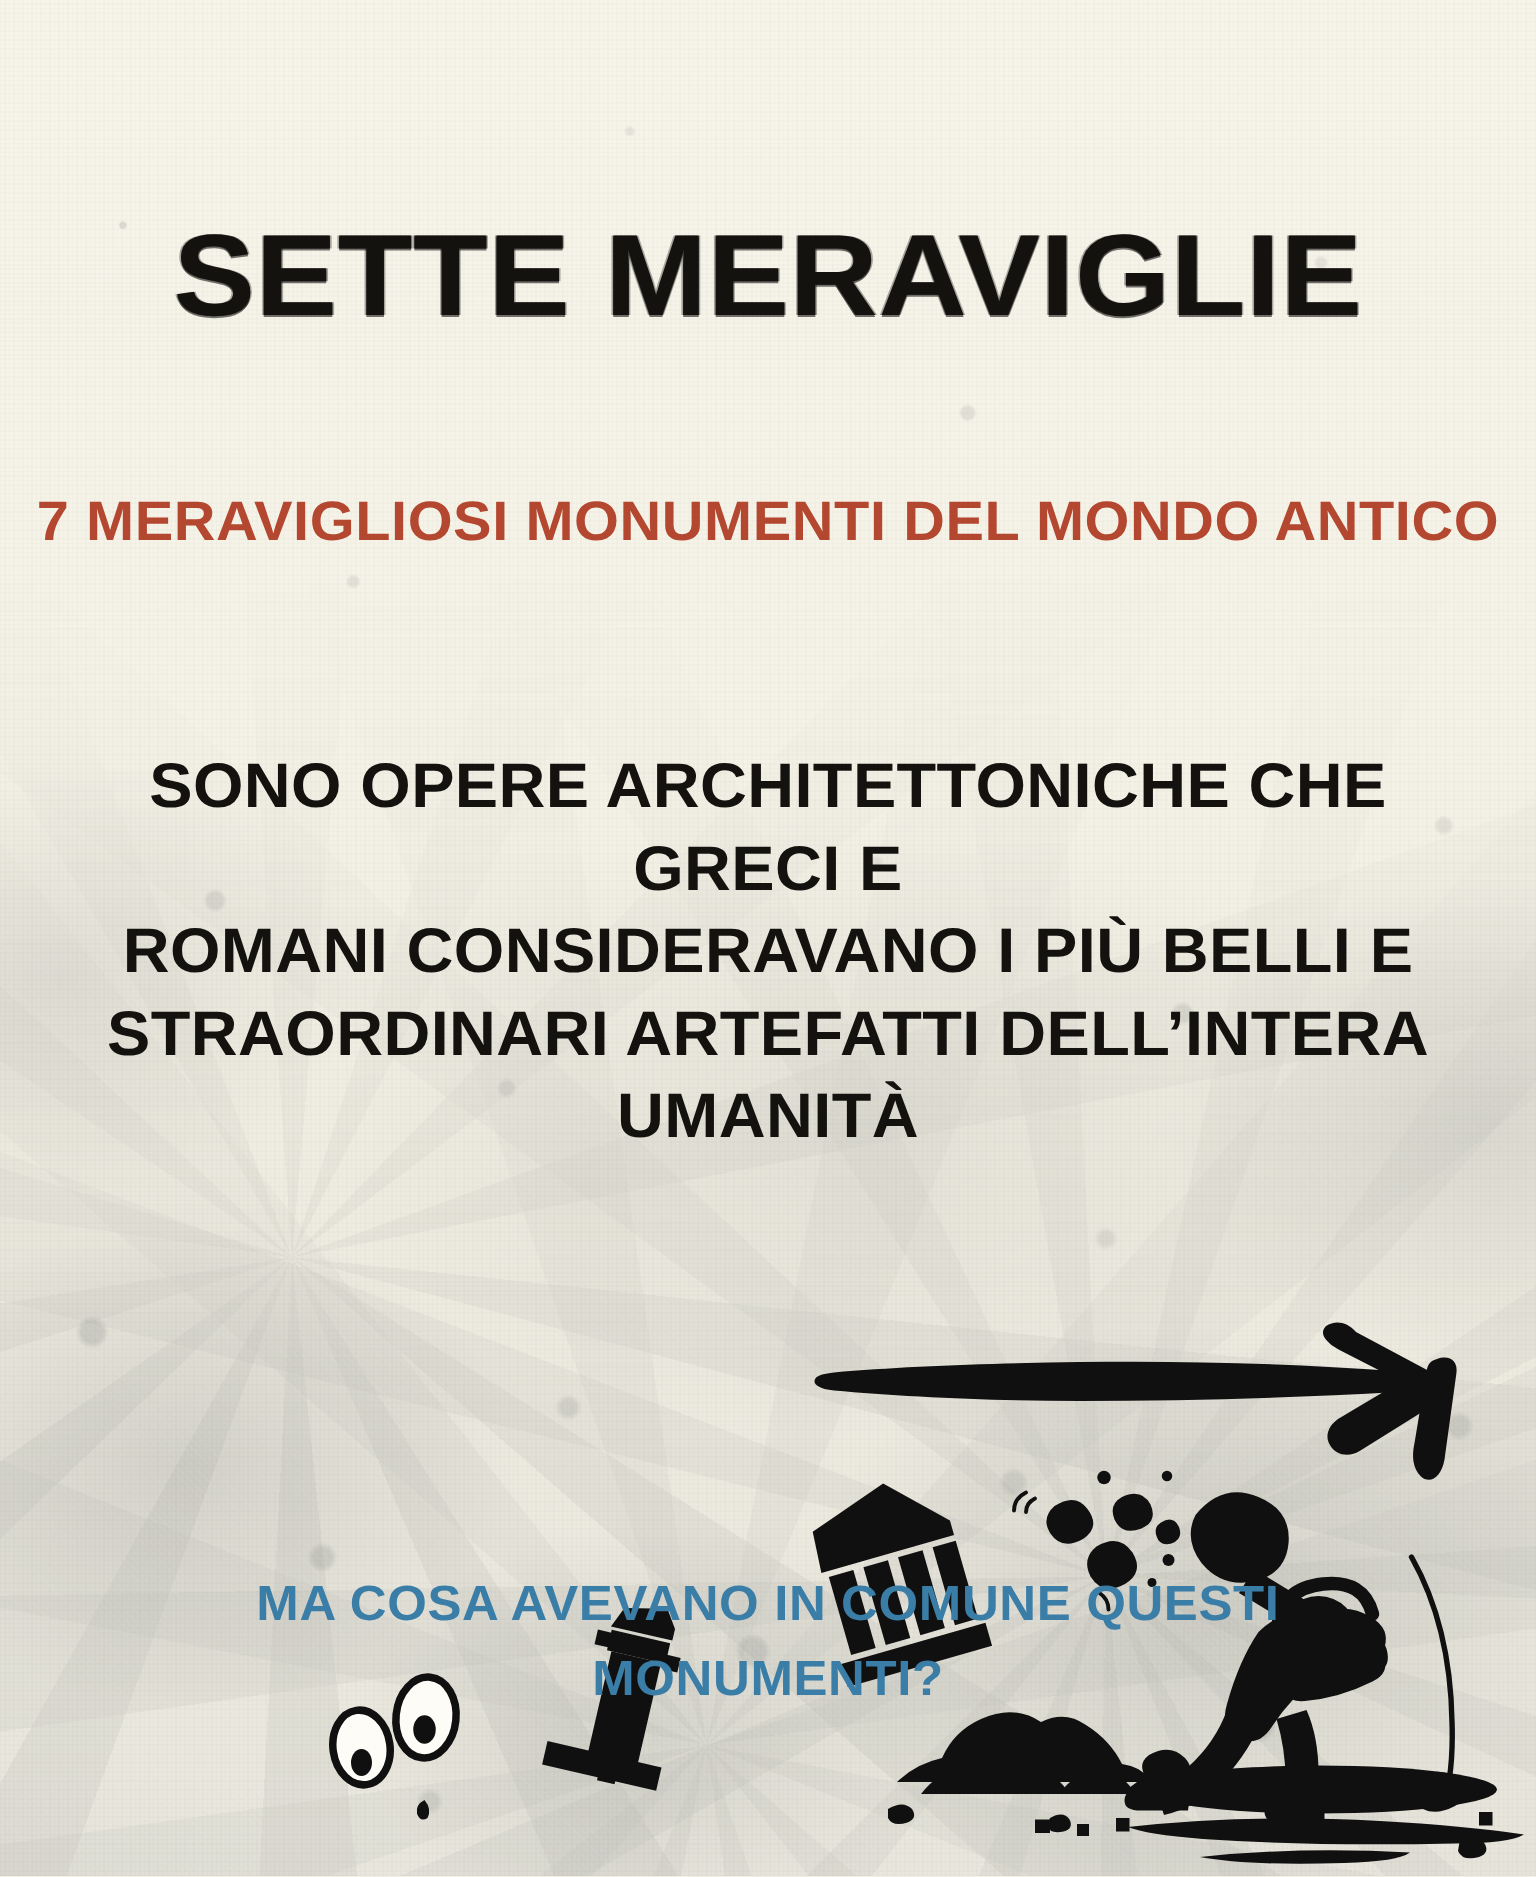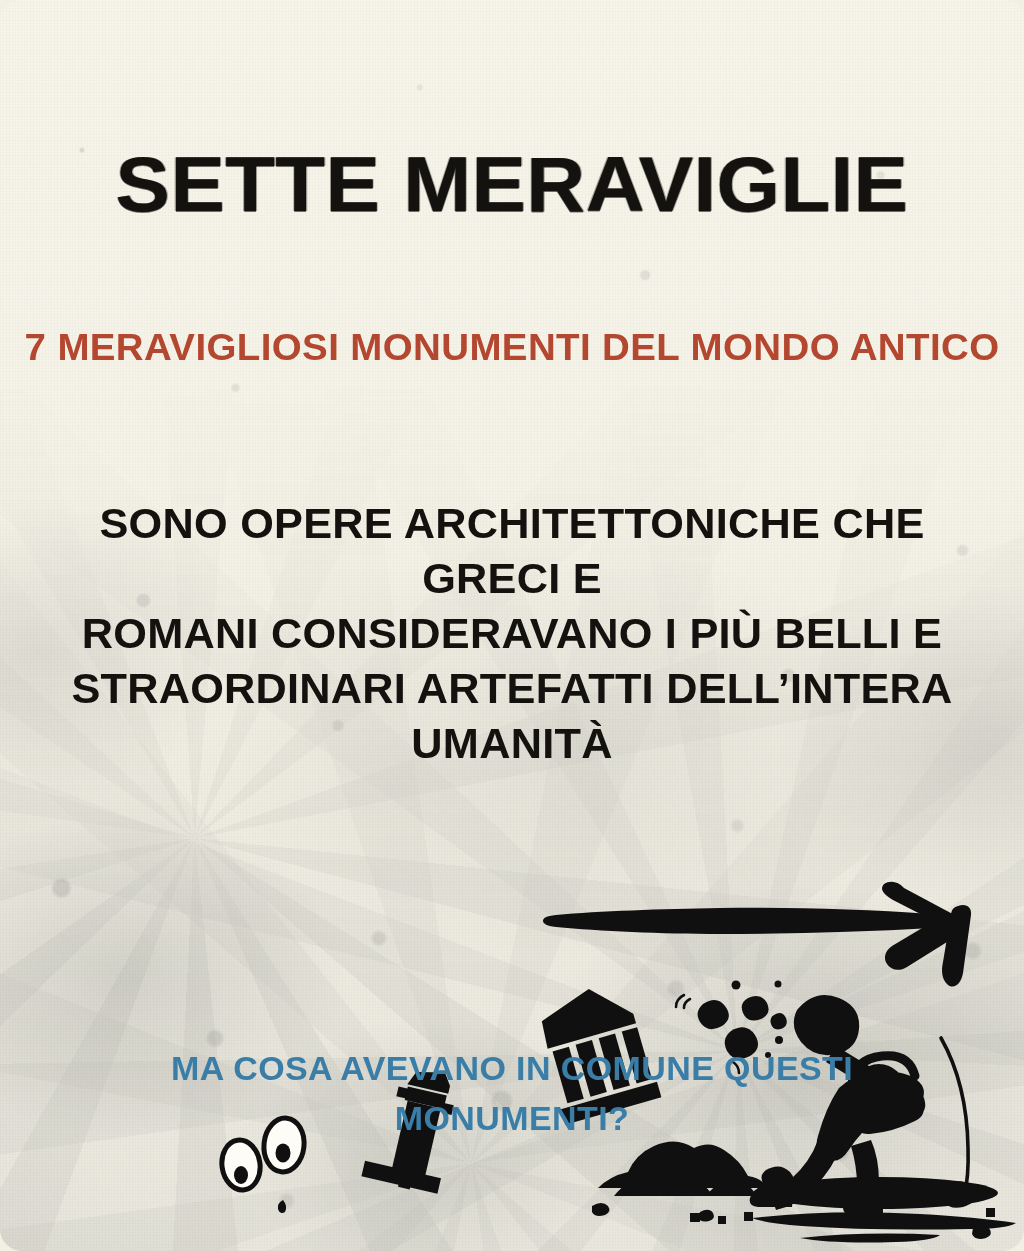--- a/index.html
+++ b/index.html
@@ -13,21 +13,20 @@
     font-family: "Liberation Sans", sans-serif;
     background: #f2efe3;
   }
 
   #poster {
     position: relative;
     width: 1024px;
     height: 1251px;
     overflow: hidden;
     background-color: #f4f1e6;
-    border-radius: 22px;
   }
 
   
   .tex {
     position: absolute;
     inset: 0;
     pointer-events: none;
   }
   .tex-a {
     background:

